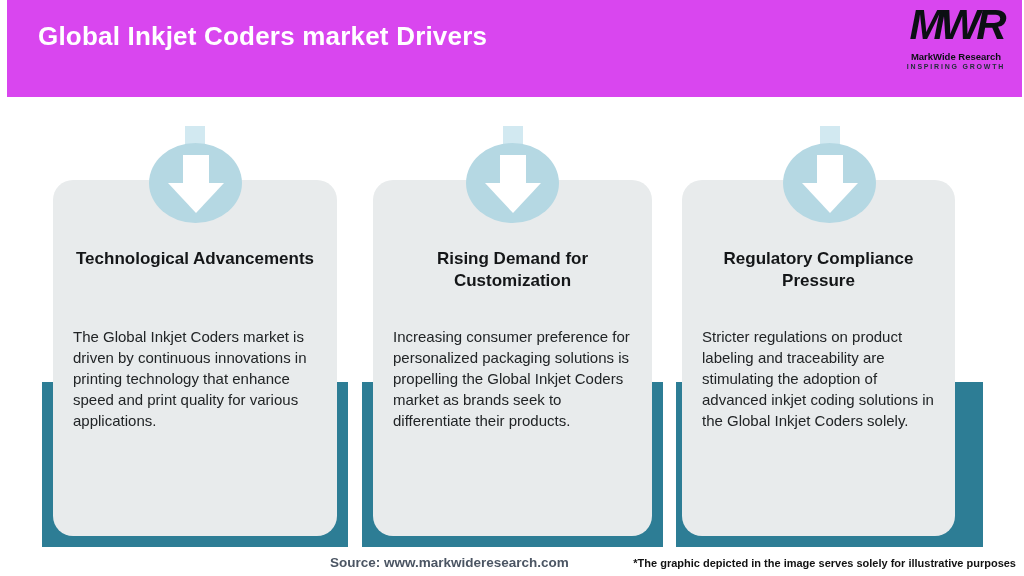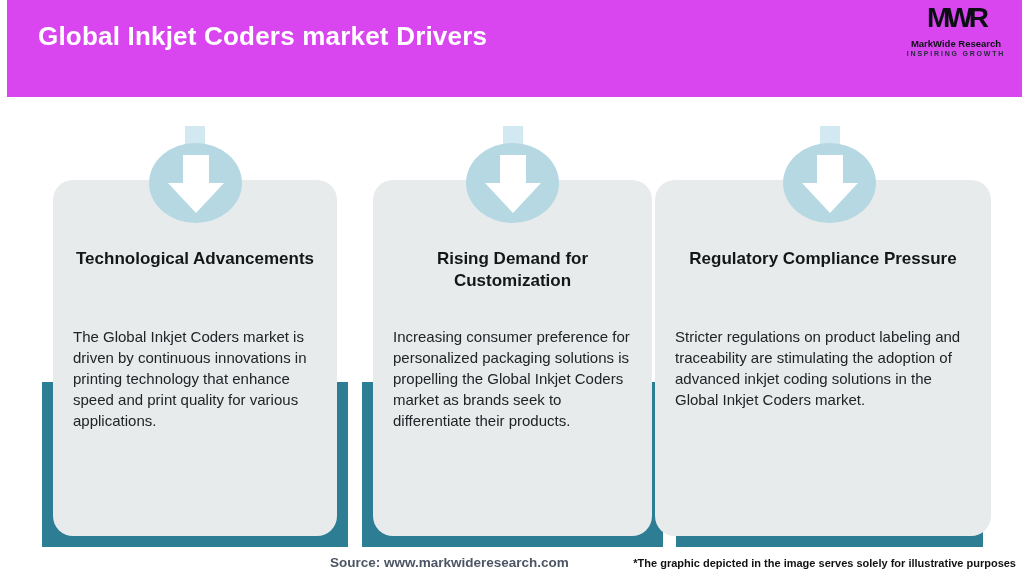--- a/index.html
+++ b/index.html
@@ -16,22 +16,22 @@
   }
   .page-title {
     position:absolute; left:31px; top:21px;
     font-size:26px; font-weight:700; color:#ffffff; letter-spacing:0.2px;
   }
   .logo {
     position:absolute; right:10px; top:5px; width:112px;
     text-align:center; line-height:1;
   }
   .logo-monogram {
-    font-size:28px; font-weight:800; letter-spacing:-4px;
-    color:#0b0f13; line-height:0.95;
+    font-size:42px; font-weight:800; letter-spacing:-4px;
+    color:#0b0f13; line-height:0.95;font-style:italic;
   }
   .logo-name {
     font-size:9.5px; font-weight:800; color:#0b0f13; margin-top:7px;
   }
   .logo-tagline {
     font-size:7px; font-weight:700; letter-spacing:1.8px;
     color:#1d2d34; margin-top:2px;
   }
   
   .ribbon {
@@ -41,21 +41,21 @@
   .ribbon.r1 { left:42px;  width:306px; }
   .ribbon.r2 { left:362px; width:301px; }
   .ribbon.r3 { left:676px; width:307px; }
   
   .card {
     position:absolute; top:180px; height:356px;
     background:#e8ebec; border-radius:20px; z-index:2;
   }
   .card.c1 { left:53px;  width:284px; }
   .card.c2 { left:373px; width:279px; }
-  .card.c3 { left:655px; width:336px; }
+  .card.c3 { left:682px; width:273px; }
   .card-title {
     position:absolute; top:68px; left:6px; right:6px;
     font-size:17px; line-height:22px; font-weight:700;
     color:#141618; text-align:center;
   }
   .card-body {
     position:absolute; top:146px; left:20px; right:18px;
     font-size:15px; line-height:21px; font-weight:400;
     color:#212426; text-align:left;
   }
@@ -109,21 +109,21 @@
     <p class="card-body">Increasing consumer preference for personalized packaging solutions is propelling the Global Inkjet Coders market as brands seek to differentiate their products.</p>
   </section>
 
   <section class="card c1">
     <h2 class="card-title">Technological Advancements</h2>
     <p class="card-body">The Global Inkjet Coders market is driven by continuous innovations in printing technology that enhance speed and print quality for various applications.</p>
   </section>
 
   <section class="card c3">
     <h2 class="card-title">Regulatory Compliance Pressure</h2>
-    <p class="card-body">Stricter regulations on product labeling and traceability are stimulating the adoption of advanced inkjet coding solutions in the Global Inkjet Coders market.</p>
+    <p class="card-body">Stricter regulations on product labeling and traceability are stimulating the adoption of advanced inkjet coding solutions in the Global Inkjet Coders solely.</p>
   </section>
 
   <div class="icon-tab t1"></div>
   <div class="icon-tab t2"></div>
   <div class="icon-tab t3"></div>
 
   <div class="icon-circle i1">
     <svg width="56" height="58" viewBox="0 0 56 58" xmlns="http://www.w3.org/2000/svg">
       <rect x="15" y="0" width="26" height="30" fill="#ffffff"></rect>
       <polygon points="0,28 56,28 28,58" fill="#ffffff"></polygon>

